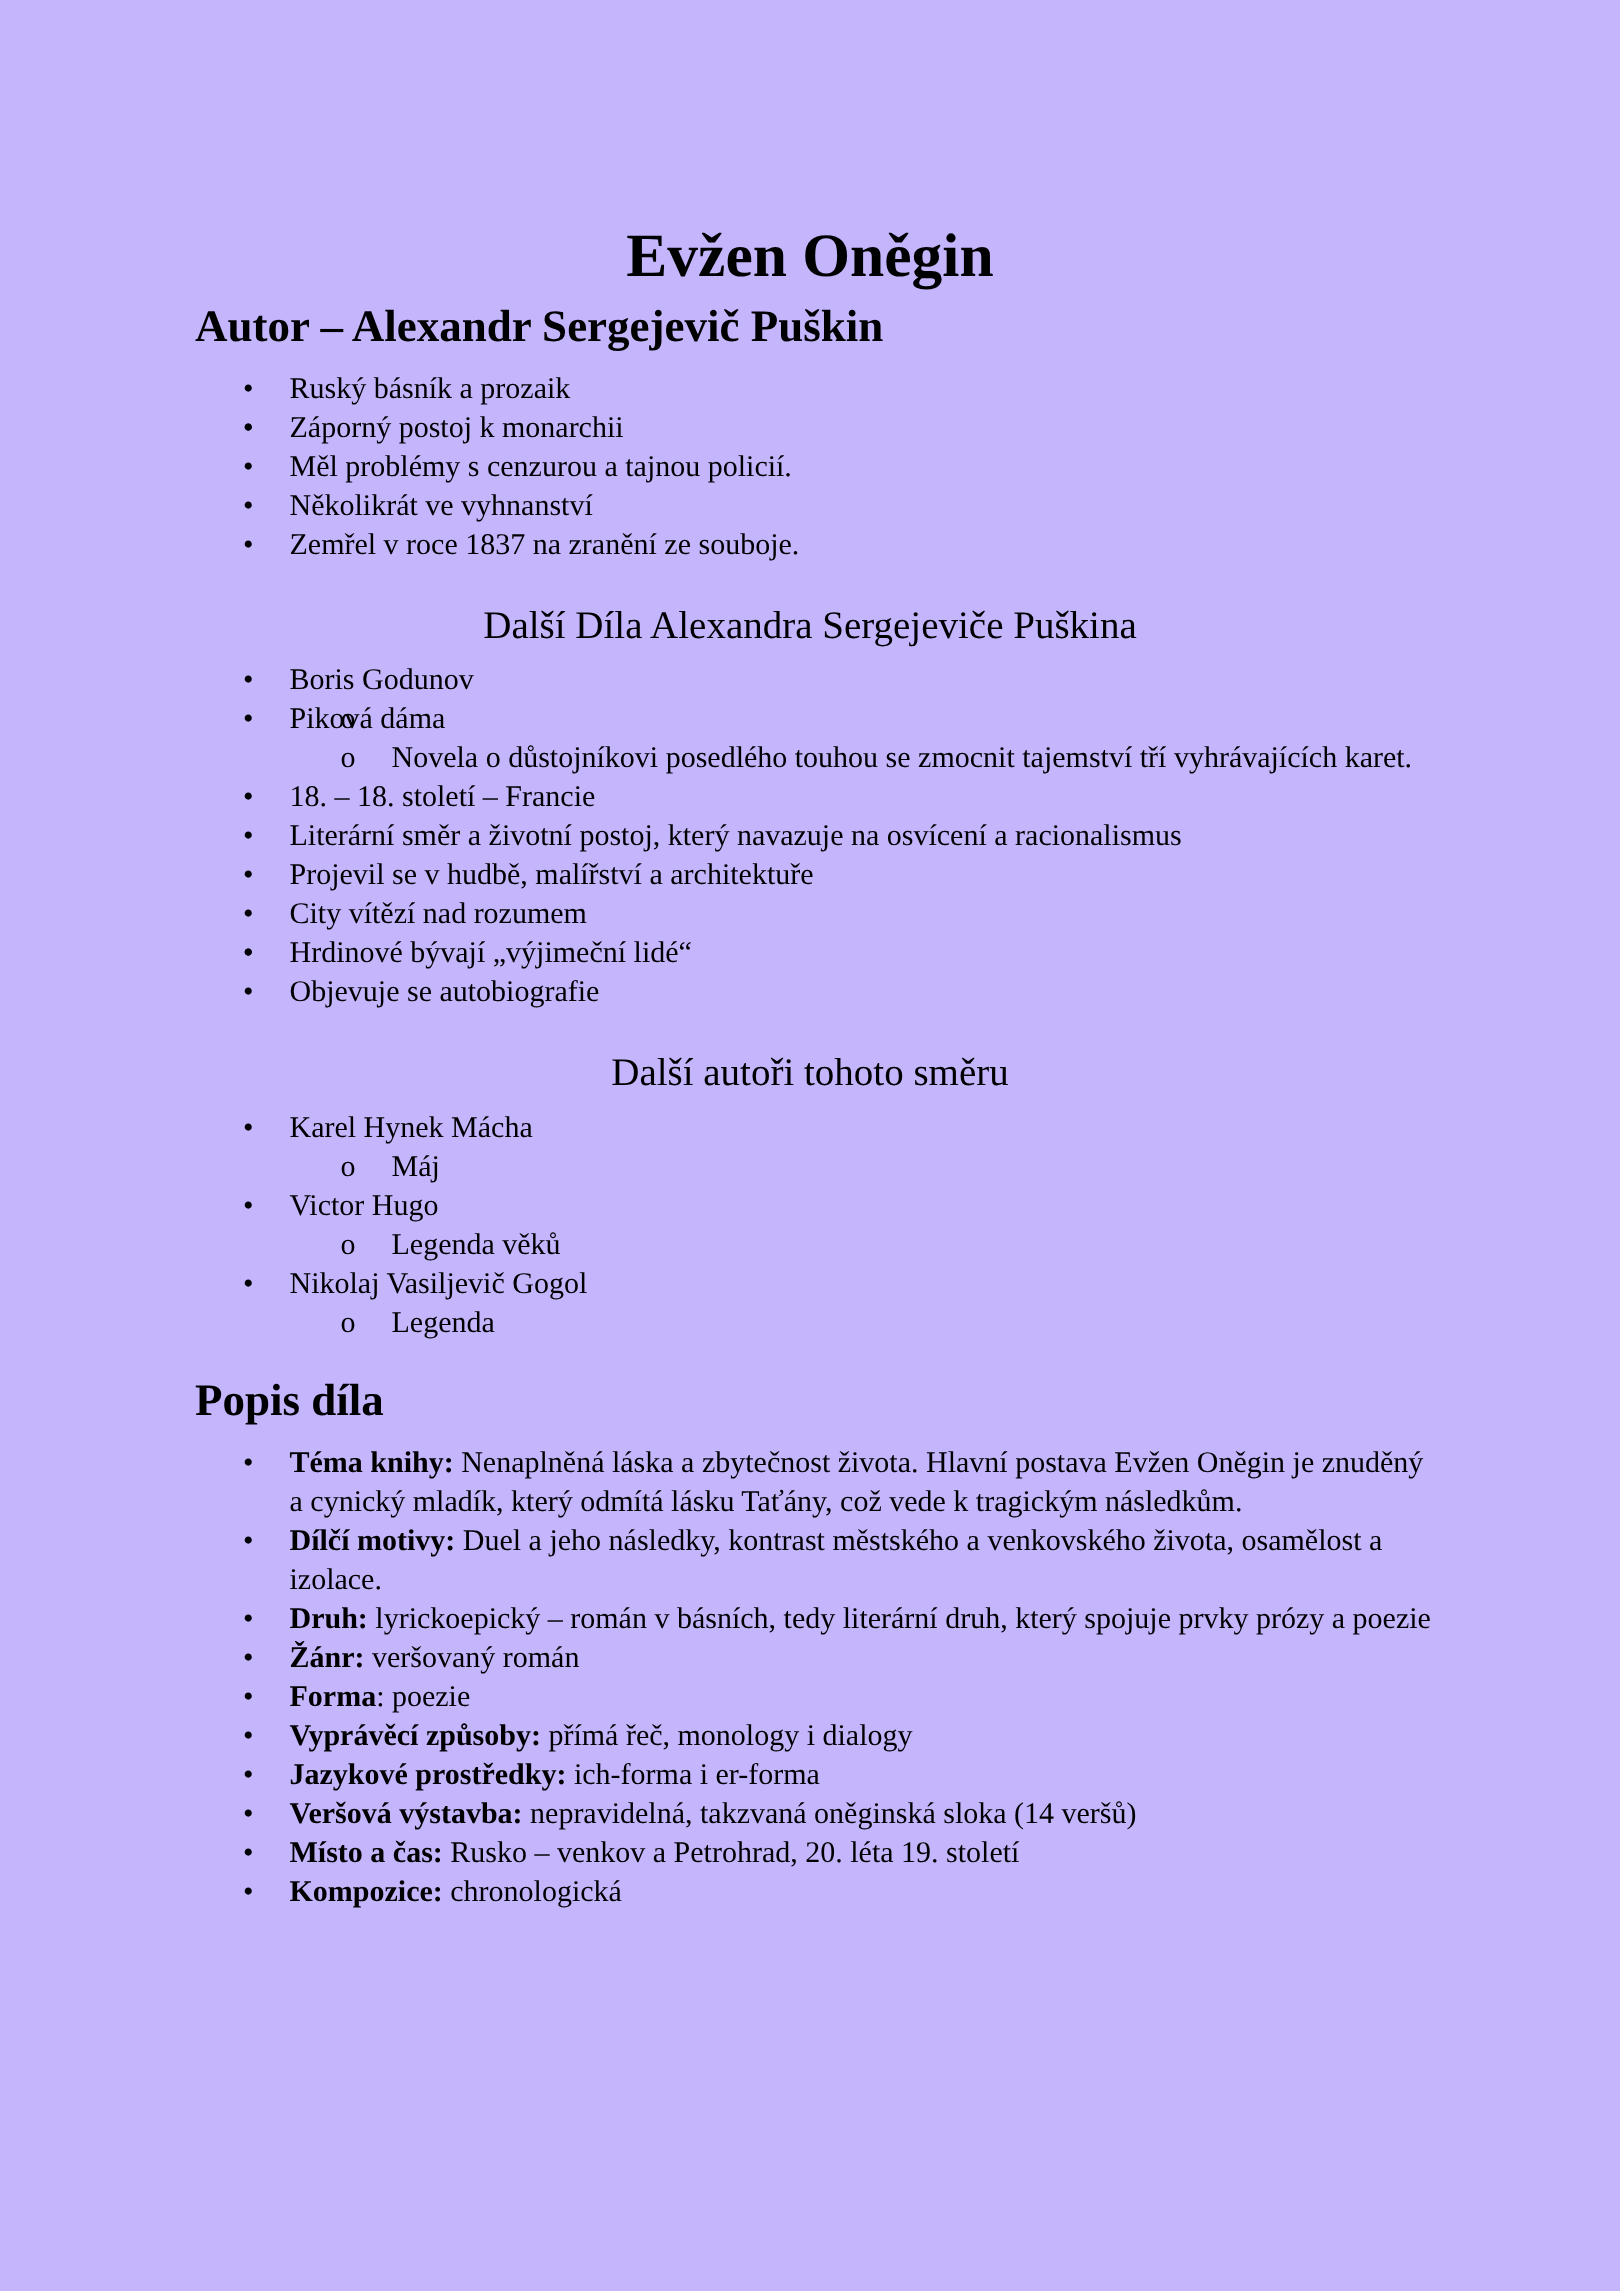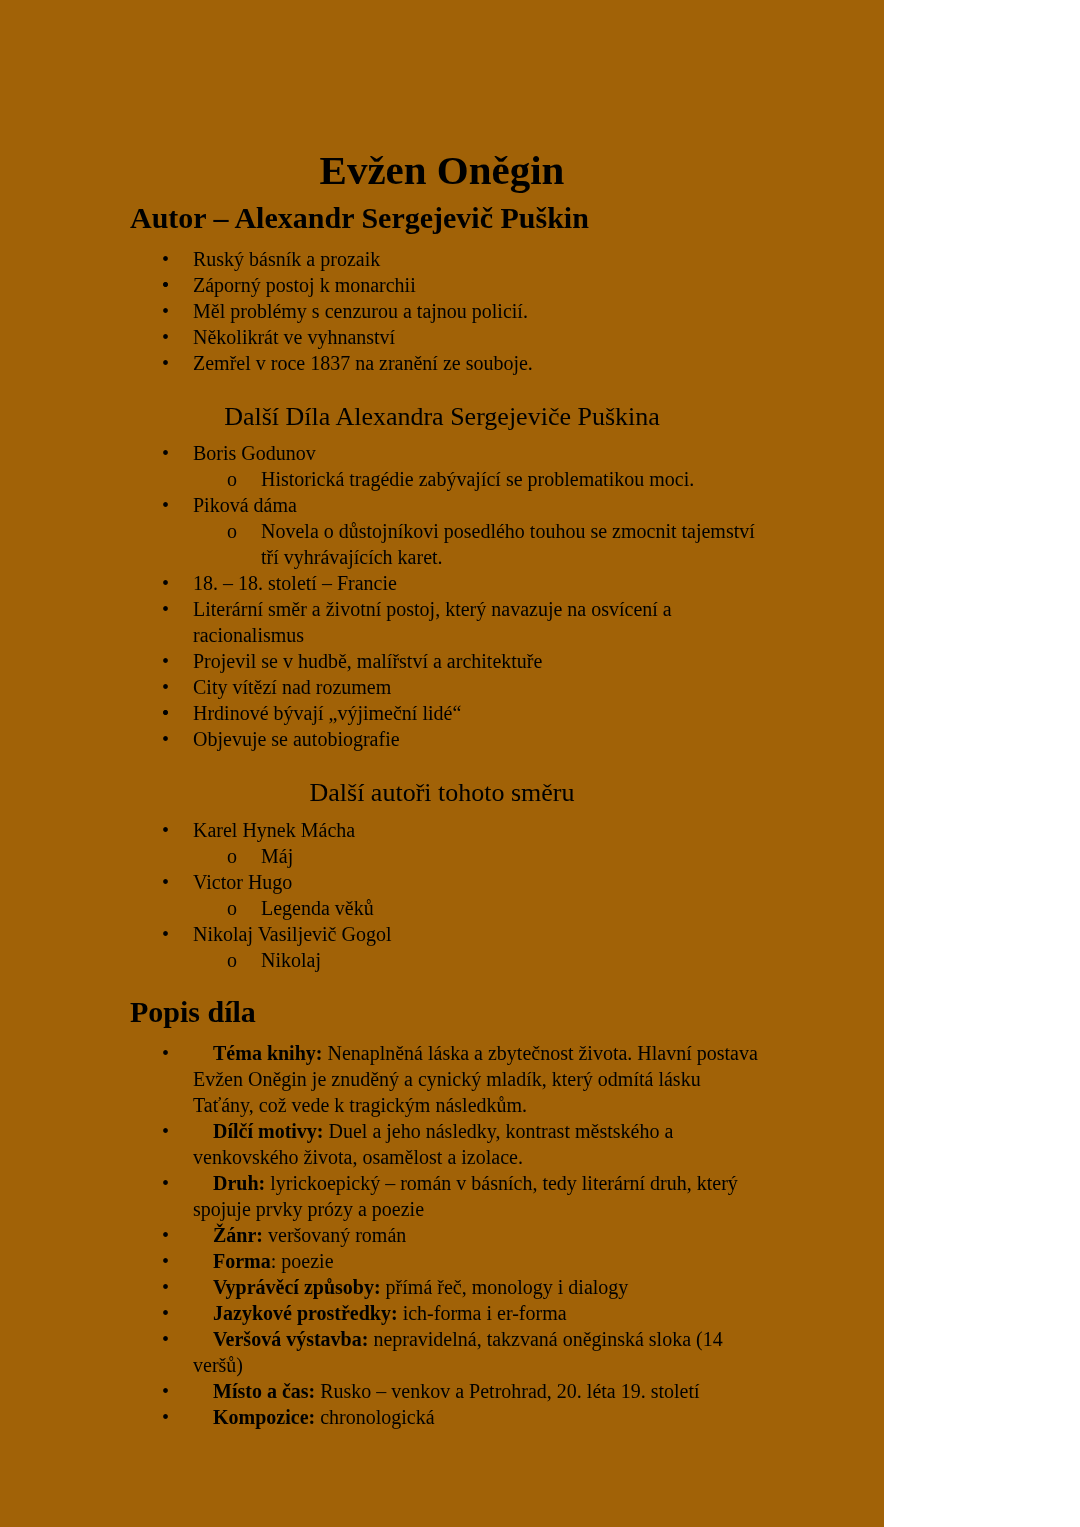--- a/index.html
+++ b/index.html
@@ -5,24 +5,24 @@
   html, body { margin: 0; padding: 0; background: #ffffff; }
   body {
     width: 1080px;
     min-height: 1527px;
     font-family: "Liberation Serif", "DejaVu Serif", serif;
     color: #000000;
     -webkit-font-smoothing: antialiased;
   }
   .page {
     box-sizing: border-box;
-    width: 884px;
+    width: 1080px;
     min-height: 1527px;
     padding: 148px 126px 60px 126px;
-    background: #a16207;
+    background: #c4b5fd;
   }
   .doc-title {
     text-align: center;
     font-size: 41px;
     font-weight: bold;
     line-height: 1.1;
     margin: 0 0 8px 0;
   }
   .section-heading {
     font-size: 30px;
@@ -49,21 +49,21 @@
     position: absolute;
     left: 36px;
     top: 0;
   }
   .li.l2 { padding-left: 135px; }
   .li.l2 > .marker {
     position: absolute;
     left: 101px;
     top: 0;
   }
-  .li b { font-weight: bold; margin-left: 20px; }
+  .li b { font-weight: bold; }
 </style>
 </head>
 <body>
 
 <div class="page">
 
   <div class="doc-title">Evžen Oněgin</div>
 
   <div class="section-heading first">Autor – Alexandr Sergejevič Puškin</div>
   <div class="list">
@@ -71,21 +71,21 @@
     <div class="li l1"><span class="marker">•</span></div>
     <div class="li l1"><span class="marker">•</span><span>Záporný postoj k monarchii</span></div>
     <div class="li l1"><span class="marker">•</span><span>Měl problémy s cenzurou a tajnou policií.</span></div>
     <div class="li l1"><span class="marker">•</span><span>Několikrát ve vyhnanství</span></div>
     <div class="li l1"><span class="marker">•</span><span>Zemřel v roce 1837 na zranění ze souboje.</span></div>
   </div>
 
   <div class="sub-heading">Další Díla Alexandra Sergejeviče Puškina</div>
   <div class="list">
     <div class="li l1"><span class="marker">•</span><span>Boris Godunov</span></div>
-    <div class="li l2"><span class="marker">o</span><span>Historická tragédie zabývající se problematikou moci.</span></div>
+    <div class="li l2"><span class="marker">o</span></div>
     <div class="li l1"><span class="marker">•</span><span>Piková dáma</span></div>
     <div class="li l2"><span class="marker">o</span><span>Novela o důstojníkovi posedlého touhou se zmocnit tajemství tří vyhrávajících karet.</span></div>
   </div>
 
   <div class="list">
     <div class="li l1"><span class="marker">•</span><span>18. – 18. století – Francie</span></div>
     <div class="li l1"><span class="marker">•</span><span>Literární směr a životní postoj, který navazuje na osvícení a racionalismus</span></div>
     <div class="li l1"><span class="marker">•</span><span>Projevil se v hudbě, malířství a architektuře</span></div>
     <div class="li l1"><span class="marker">•</span><span>City vítězí nad rozumem</span></div>
     <div class="li l1"><span class="marker">•</span></div>
@@ -93,21 +93,21 @@
     <div class="li l1"><span class="marker">•</span><span>Objevuje se autobiografie</span></div>
   </div>
 
   <div class="sub-heading">Další autoři tohoto směru</div>
   <div class="list">
     <div class="li l1"><span class="marker">•</span><span>Karel Hynek Mácha</span></div>
     <div class="li l2"><span class="marker">o</span><span>Máj</span></div>
     <div class="li l1"><span class="marker">•</span><span>Victor Hugo</span></div>
     <div class="li l2"><span class="marker">o</span><span>Legenda věků</span></div>
     <div class="li l1"><span class="marker">•</span><span>Nikolaj Vasiljevič Gogol</span></div>
-    <div class="li l2"><span class="marker">o</span><span>Nikolaj</span></div>
+    <div class="li l2"><span class="marker">o</span><span>Legenda</span></div>
   </div>
 
   <div class="section-heading">Popis díla</div>
   <div class="list">
     <div class="li l1"><span class="marker">•</span><span><b>Téma knihy:</b><span> Nenaplněná láska a zbytečnost života. Hlavní postava Evžen Oněgin je znuděný a cynický mladík, který odmítá lásku Taťány, což vede k tragickým následkům.</span></span></div>
     <div class="li l1"><span class="marker">•</span><span><b>Dílčí motivy:</b><span> Duel a jeho následky, kontrast městského a venkovského života, osamělost a izolace.</span></span></div>
     <div class="li l1"><span class="marker">•</span><span><b>Druh:</b><span> lyrickoepický – román v básních, tedy literární druh, který spojuje prvky prózy a poezie</span></span></div>
     <div class="li l1"><span class="marker">•</span><span><b>Žánr:</b><span> veršovaný román</span></span></div>
     <div class="li l1"><span class="marker">•</span><span><b>Forma</b><span>: poezie</span></span></div>
     <div class="li l1"><span class="marker">•</span><span><b>Vyprávěcí způsoby:</b><span> přímá řeč, monology i dialogy</span></span></div>

